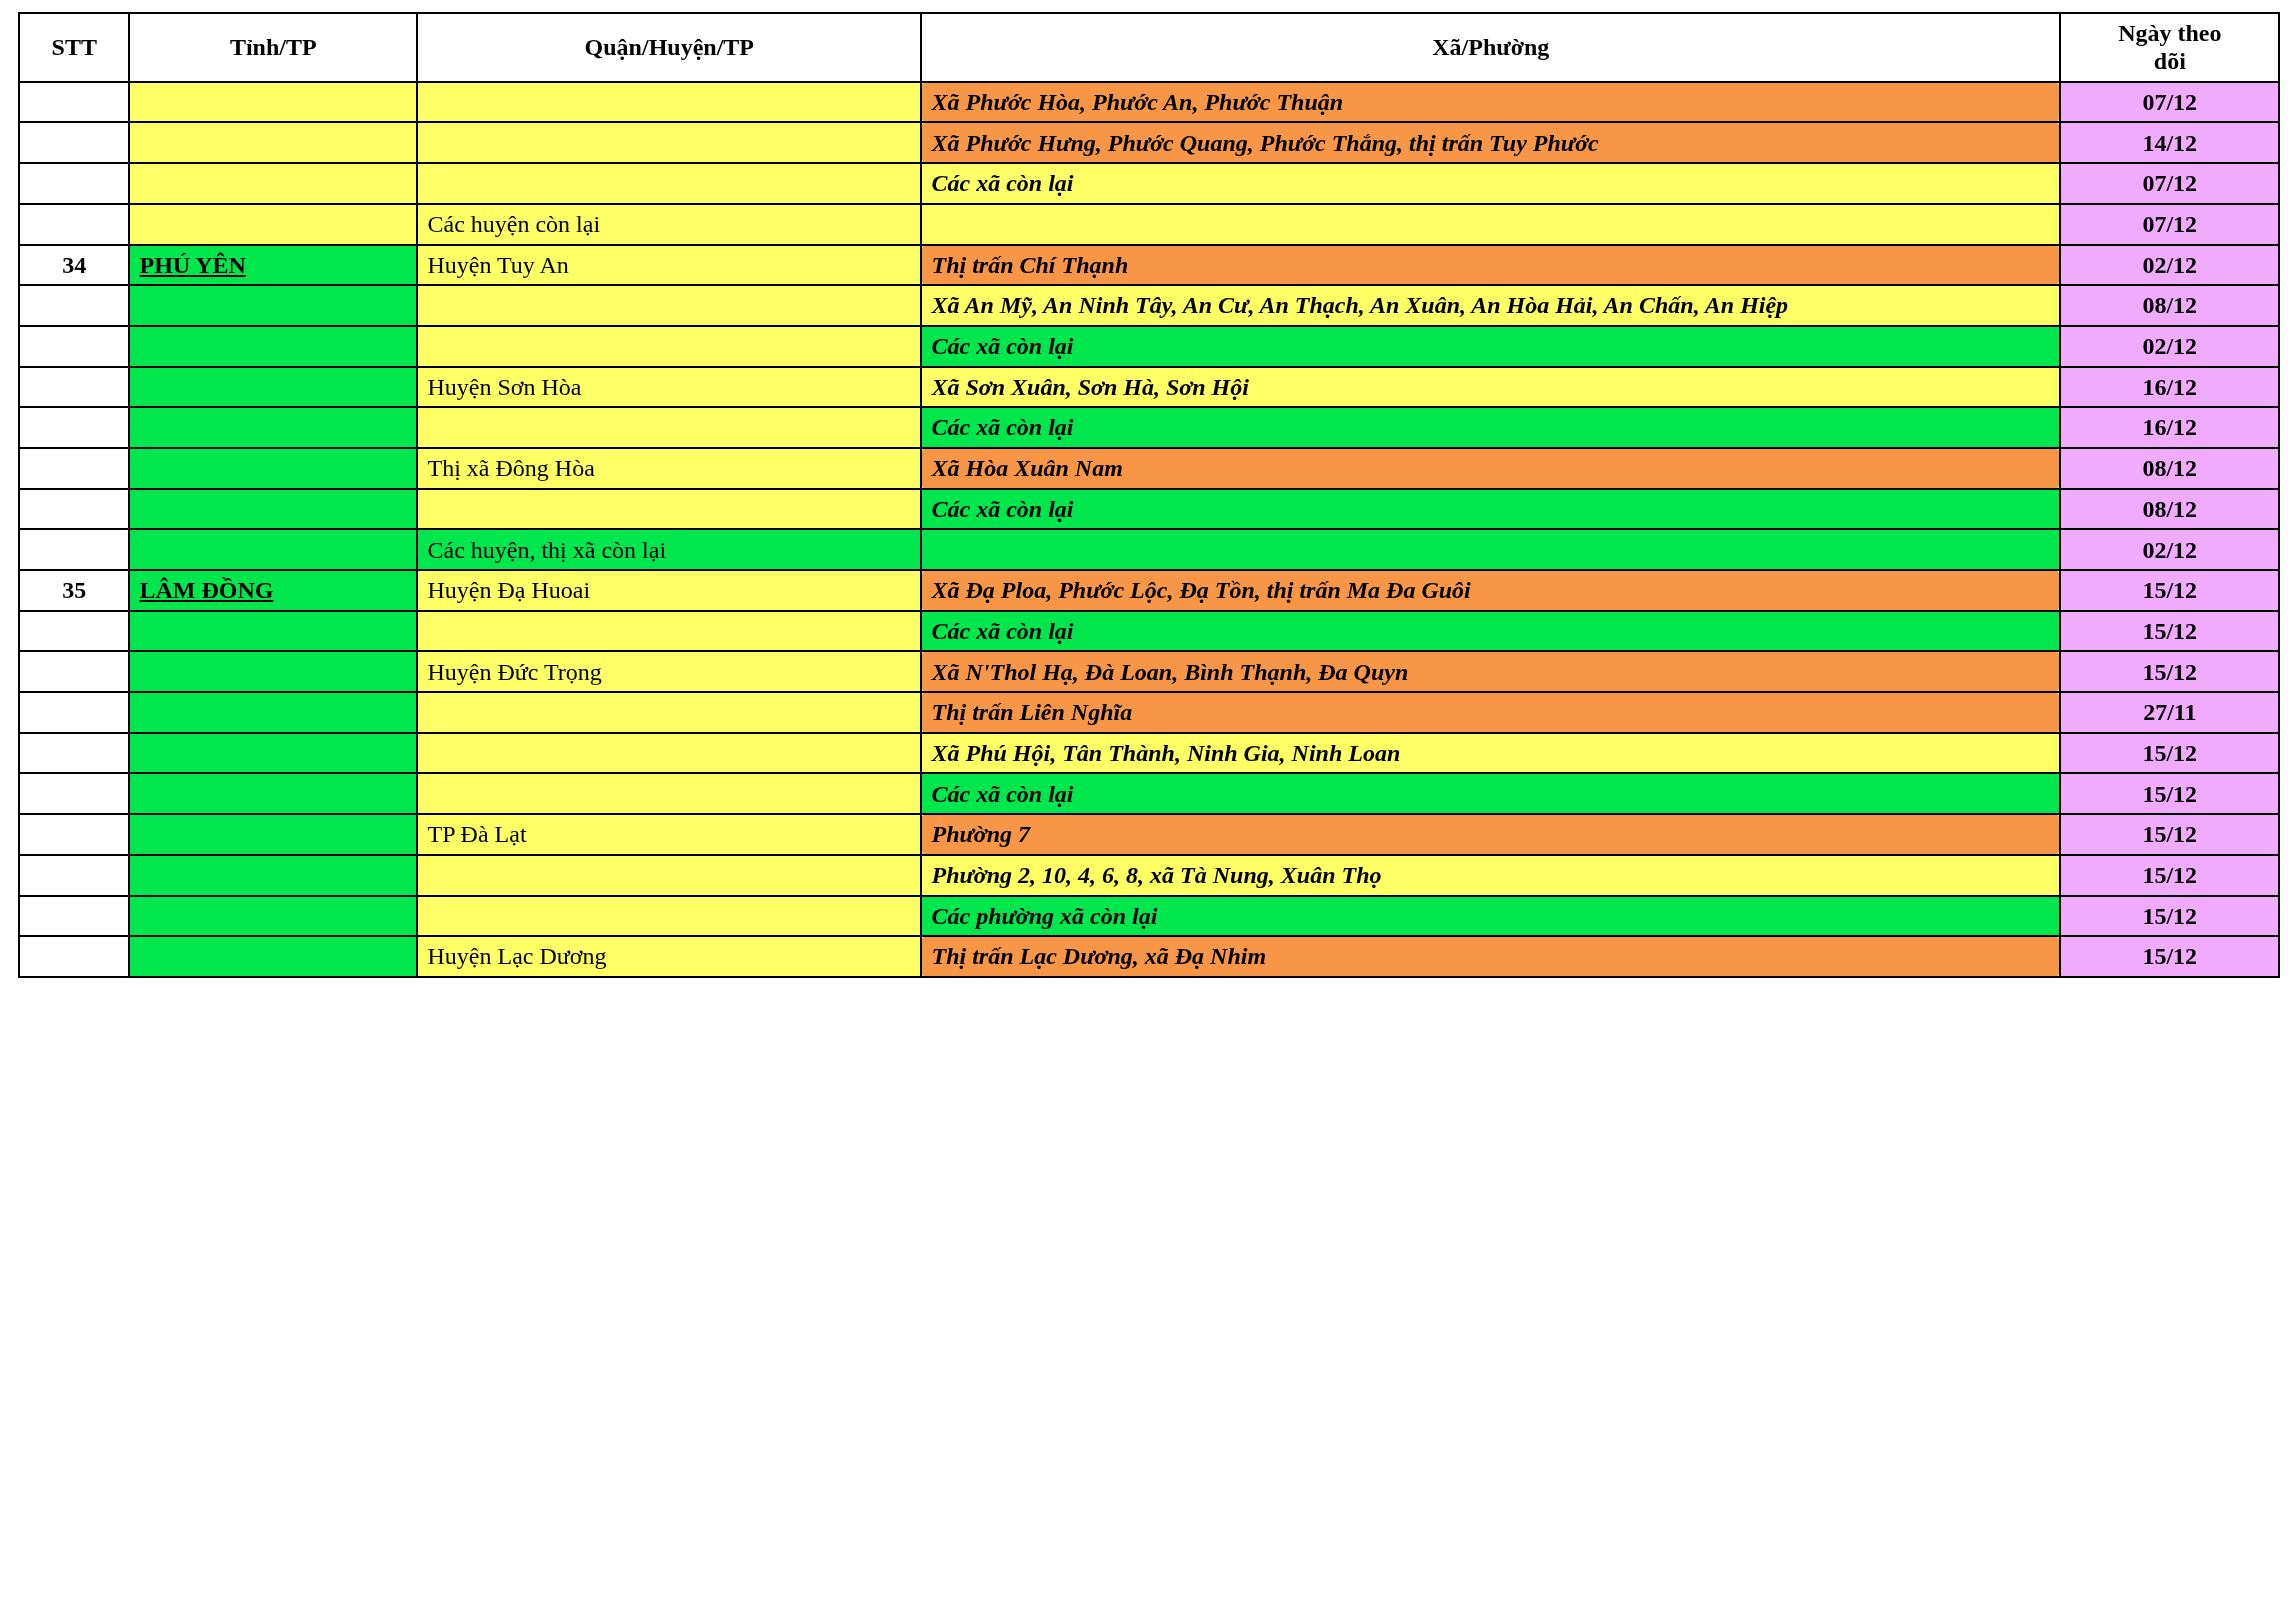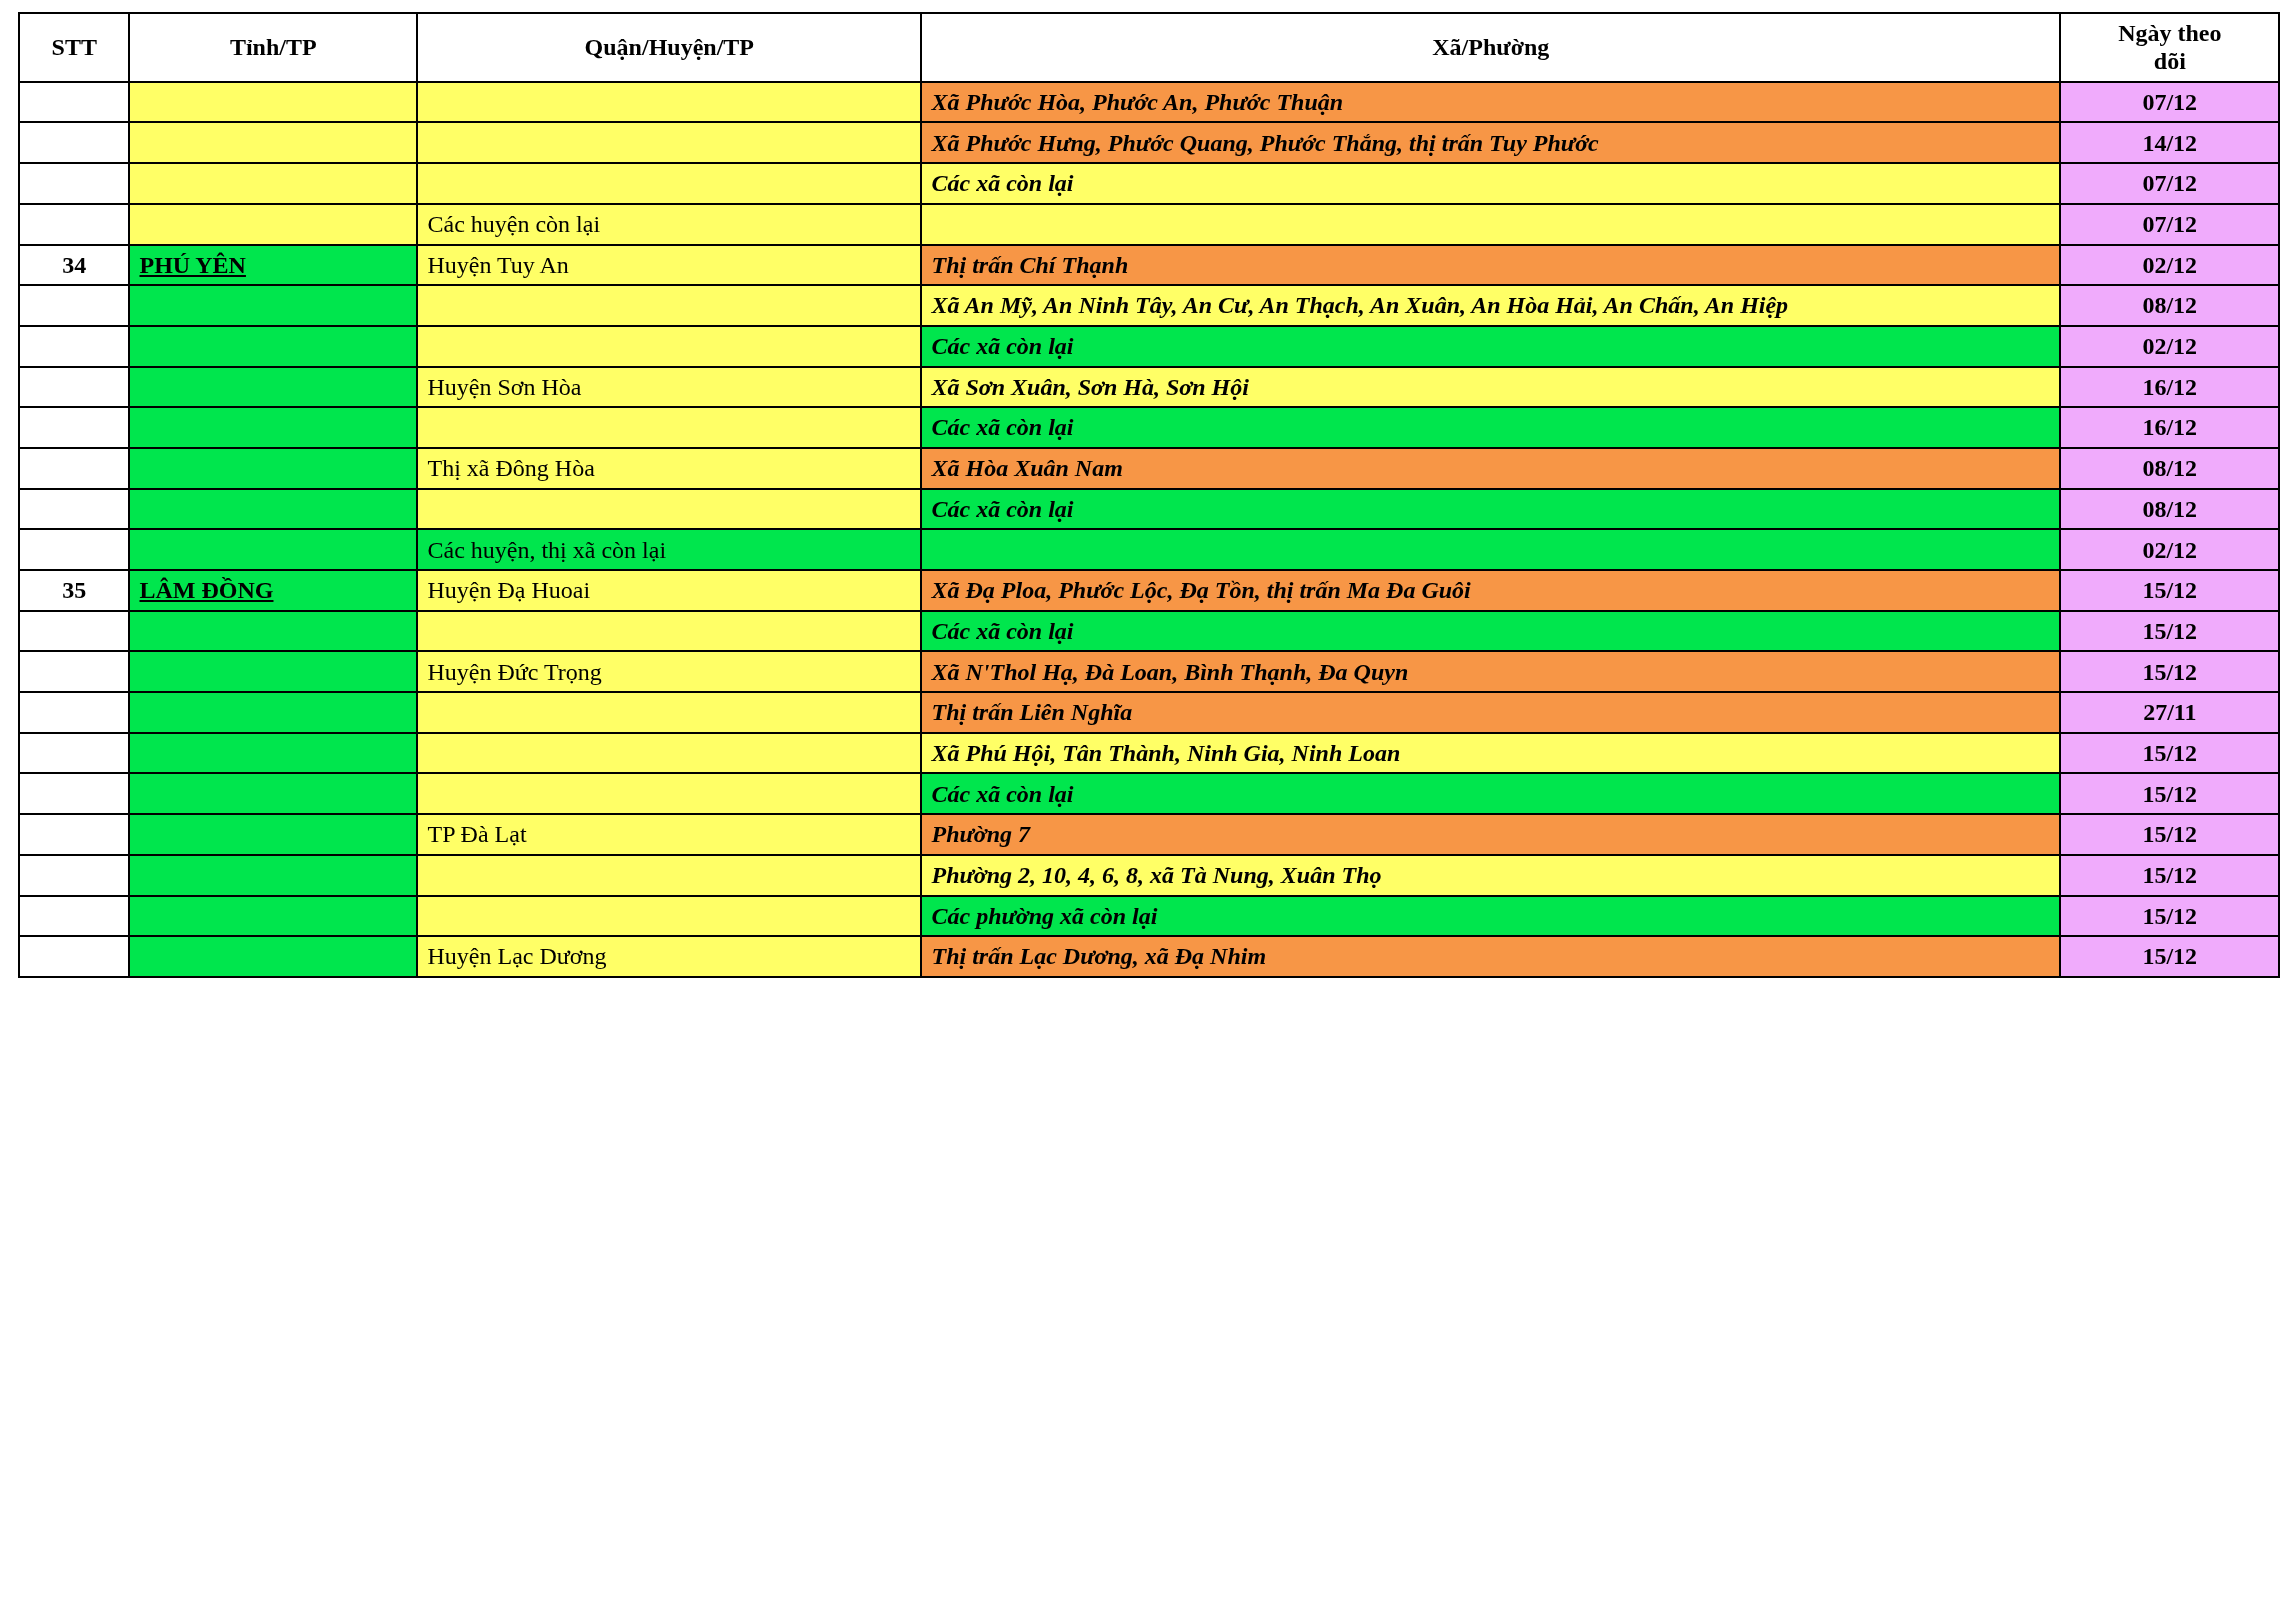--- a/index.html
+++ b/index.html
@@ -68,21 +68,21 @@
     font-size: 25.5px;
     padding-left: 13px;
   }
   td.date {
     text-align: center;
     font-size: 24px;
     background: #f0abfc;
     font-weight: bold;
   }
   .y { background: #ffff66; }
-  .o { background: #f79646; }
+  .o { background: #f79646; border-radius: 6px; }
   .g { background: #00e64d; }
   .w { background: #ffffff; }
 </style>
 </head>
 <body>
 
 <div class="sheet">
   <table class="grid">
     <colgroup>
       <col class="c-stt">

